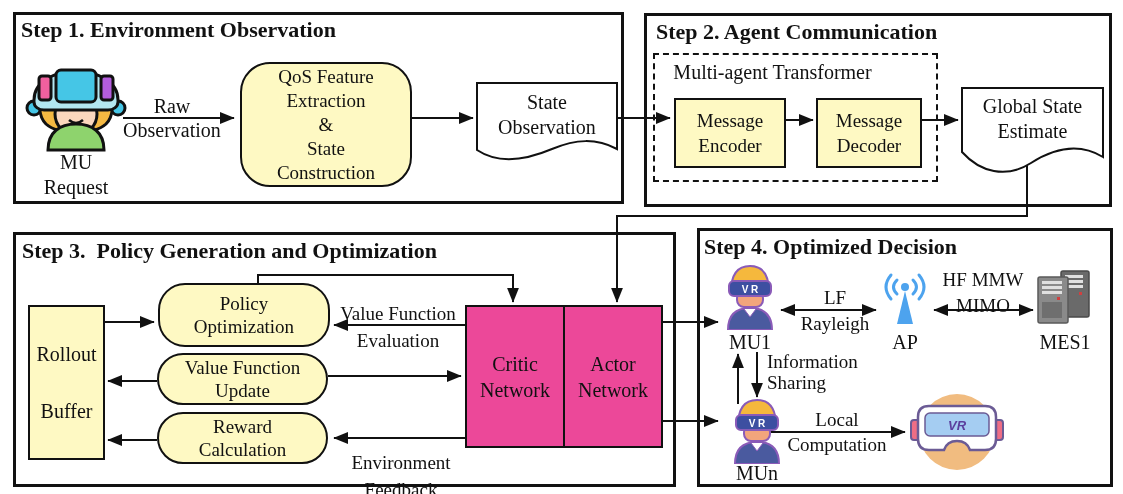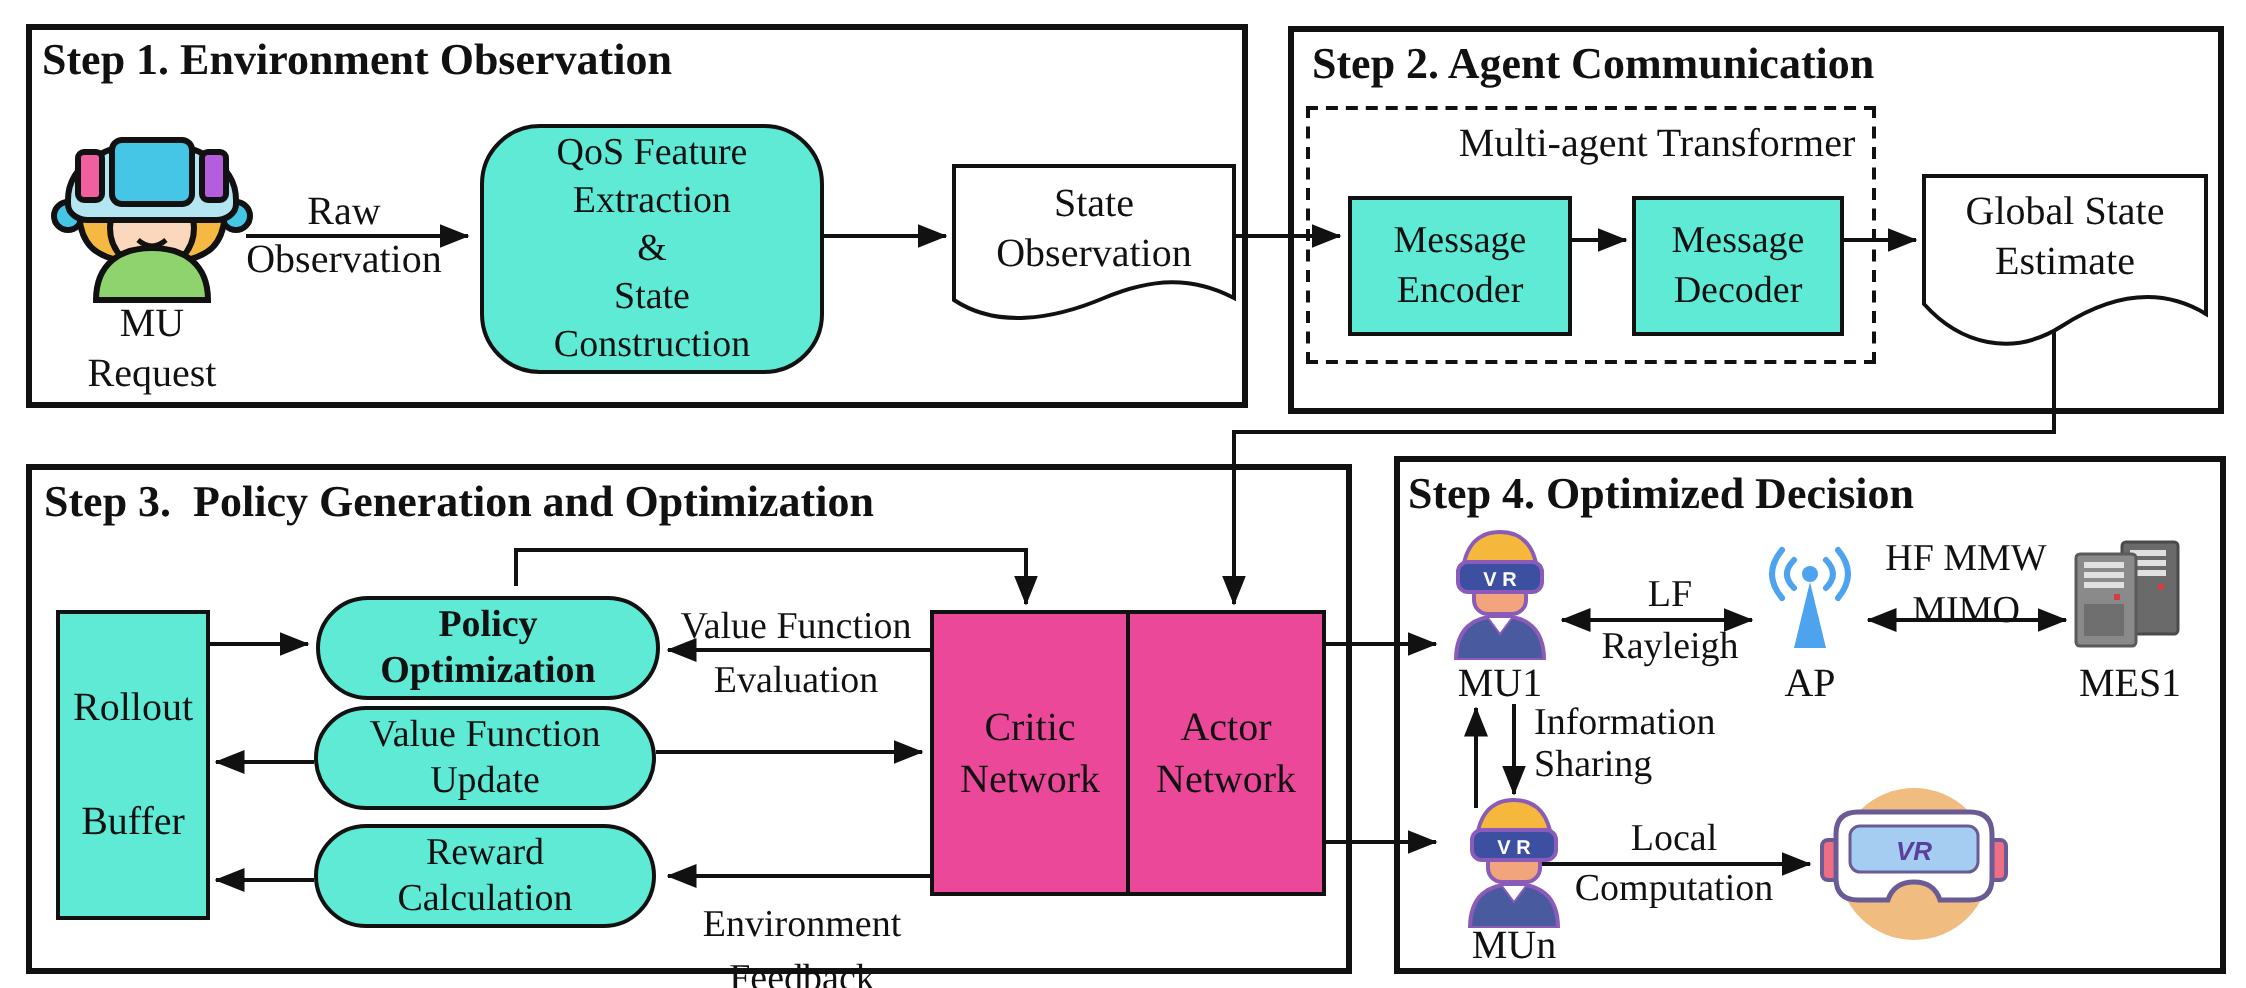--- a/index.html
+++ b/index.html
@@ -1,20 +1,20 @@
 <!DOCTYPE html>
 <html><head>
 <meta charset="utf-8">
 <style>
   html,body{margin:0;padding:0;background:#fff;}
   .canvas{position:relative;width:1123px;height:494px;background:#fff;overflow:hidden;
           font-family:"Liberation Serif", serif;color:#111;}
   .wires{position:absolute;left:0;top:0;width:1123px;height:494px;}
   .stepbox{position:absolute;border:3px solid #111;background:transparent;box-sizing:border-box;}
-  .node{position:absolute;border:2px solid #111;background:#5eead4;box-sizing:border-box;
+  .node{position:absolute;border:2px solid #111;background:#fef9c3;box-sizing:border-box;
         display:flex;flex-direction:column;align-items:center;justify-content:center;
         text-align:right;font-size:19px;line-height:24px;}
   .pill{border-radius:27px;}
   .dashedbox{position:absolute;border:2px dashed #111;background:transparent;box-sizing:border-box;}
   .title{position:absolute;font-weight:bold;font-size:22px;white-space:pre;}
   .lbl{position:absolute;text-align:center;font-size:19px;line-height:23px;}
   .lbl span,.node span,.doc-text span{display:block;}
   .doc-text{position:absolute;text-align:center;font-size:20px;line-height:25px;background:transparent;}
   .icon{position:absolute;}
   .net-wrap{position:absolute;border:2px solid #111;background:#ec4899;box-sizing:border-box;display:flex;}
@@ -107,42 +107,42 @@
       <span>State</span>
     <span>Construction</span>
   </div>
 
   <div class="doc-text" style="left:477px;top:90px;width:140px;">
     <span>State</span>
       <span>Observation</span>
   </div>
 
   <div class="dashedbox" style="left:653px;top:53px;width:285px;height:129px;"></div>
-  <div class="lbl" style="left:686px;top:61px;width:285px;font-size:20px;">Multi-agent Transformer</div>
+  <div class="lbl" style="left:630px;top:61px;width:285px;font-size:20px;">Multi-agent Transformer</div>
 
   <div class="node" style="left:674px;top:98px;width:112px;height:70px;line-height:25px;">
     <span>Message</span>
       <span>Encoder</span>
   </div>
   <div class="node" style="left:816px;top:98px;width:106px;height:70px;line-height:25px;">
     <span>Message</span>
       <span>Decoder</span>
   </div>
 
   <div class="doc-text" style="left:962px;top:94px;width:141px;">
     <span>Global State</span>
       <span>Estimate</span>
   </div>
 
   <div class="node" style="left:28px;top:305px;width:77px;height:155px;font-size:20px;line-height:25px;gap:32px;">
     <span>Rollout</span>
       <span>Buffer</span>
   </div>
 
-  <div class="node pill" style="left:158px;top:298px;width:172px;height:52px;line-height:23px;font-weight:bold;">
+  <div class="node pill" style="left:158px;top:283px;width:172px;height:64px;line-height:23px;">
     <span>Policy</span>
       <span>Optimization</span>
   </div>
   <div class="node pill" style="left:157px;top:353px;width:171px;height:52px;line-height:23px;">
     <span>Value Function</span>
       <span>Update</span>
   </div>
   <div class="node pill" style="left:157px;top:412px;width:171px;height:52px;line-height:23px;">
     <span>Reward</span>
       <span>Calculation</span>

